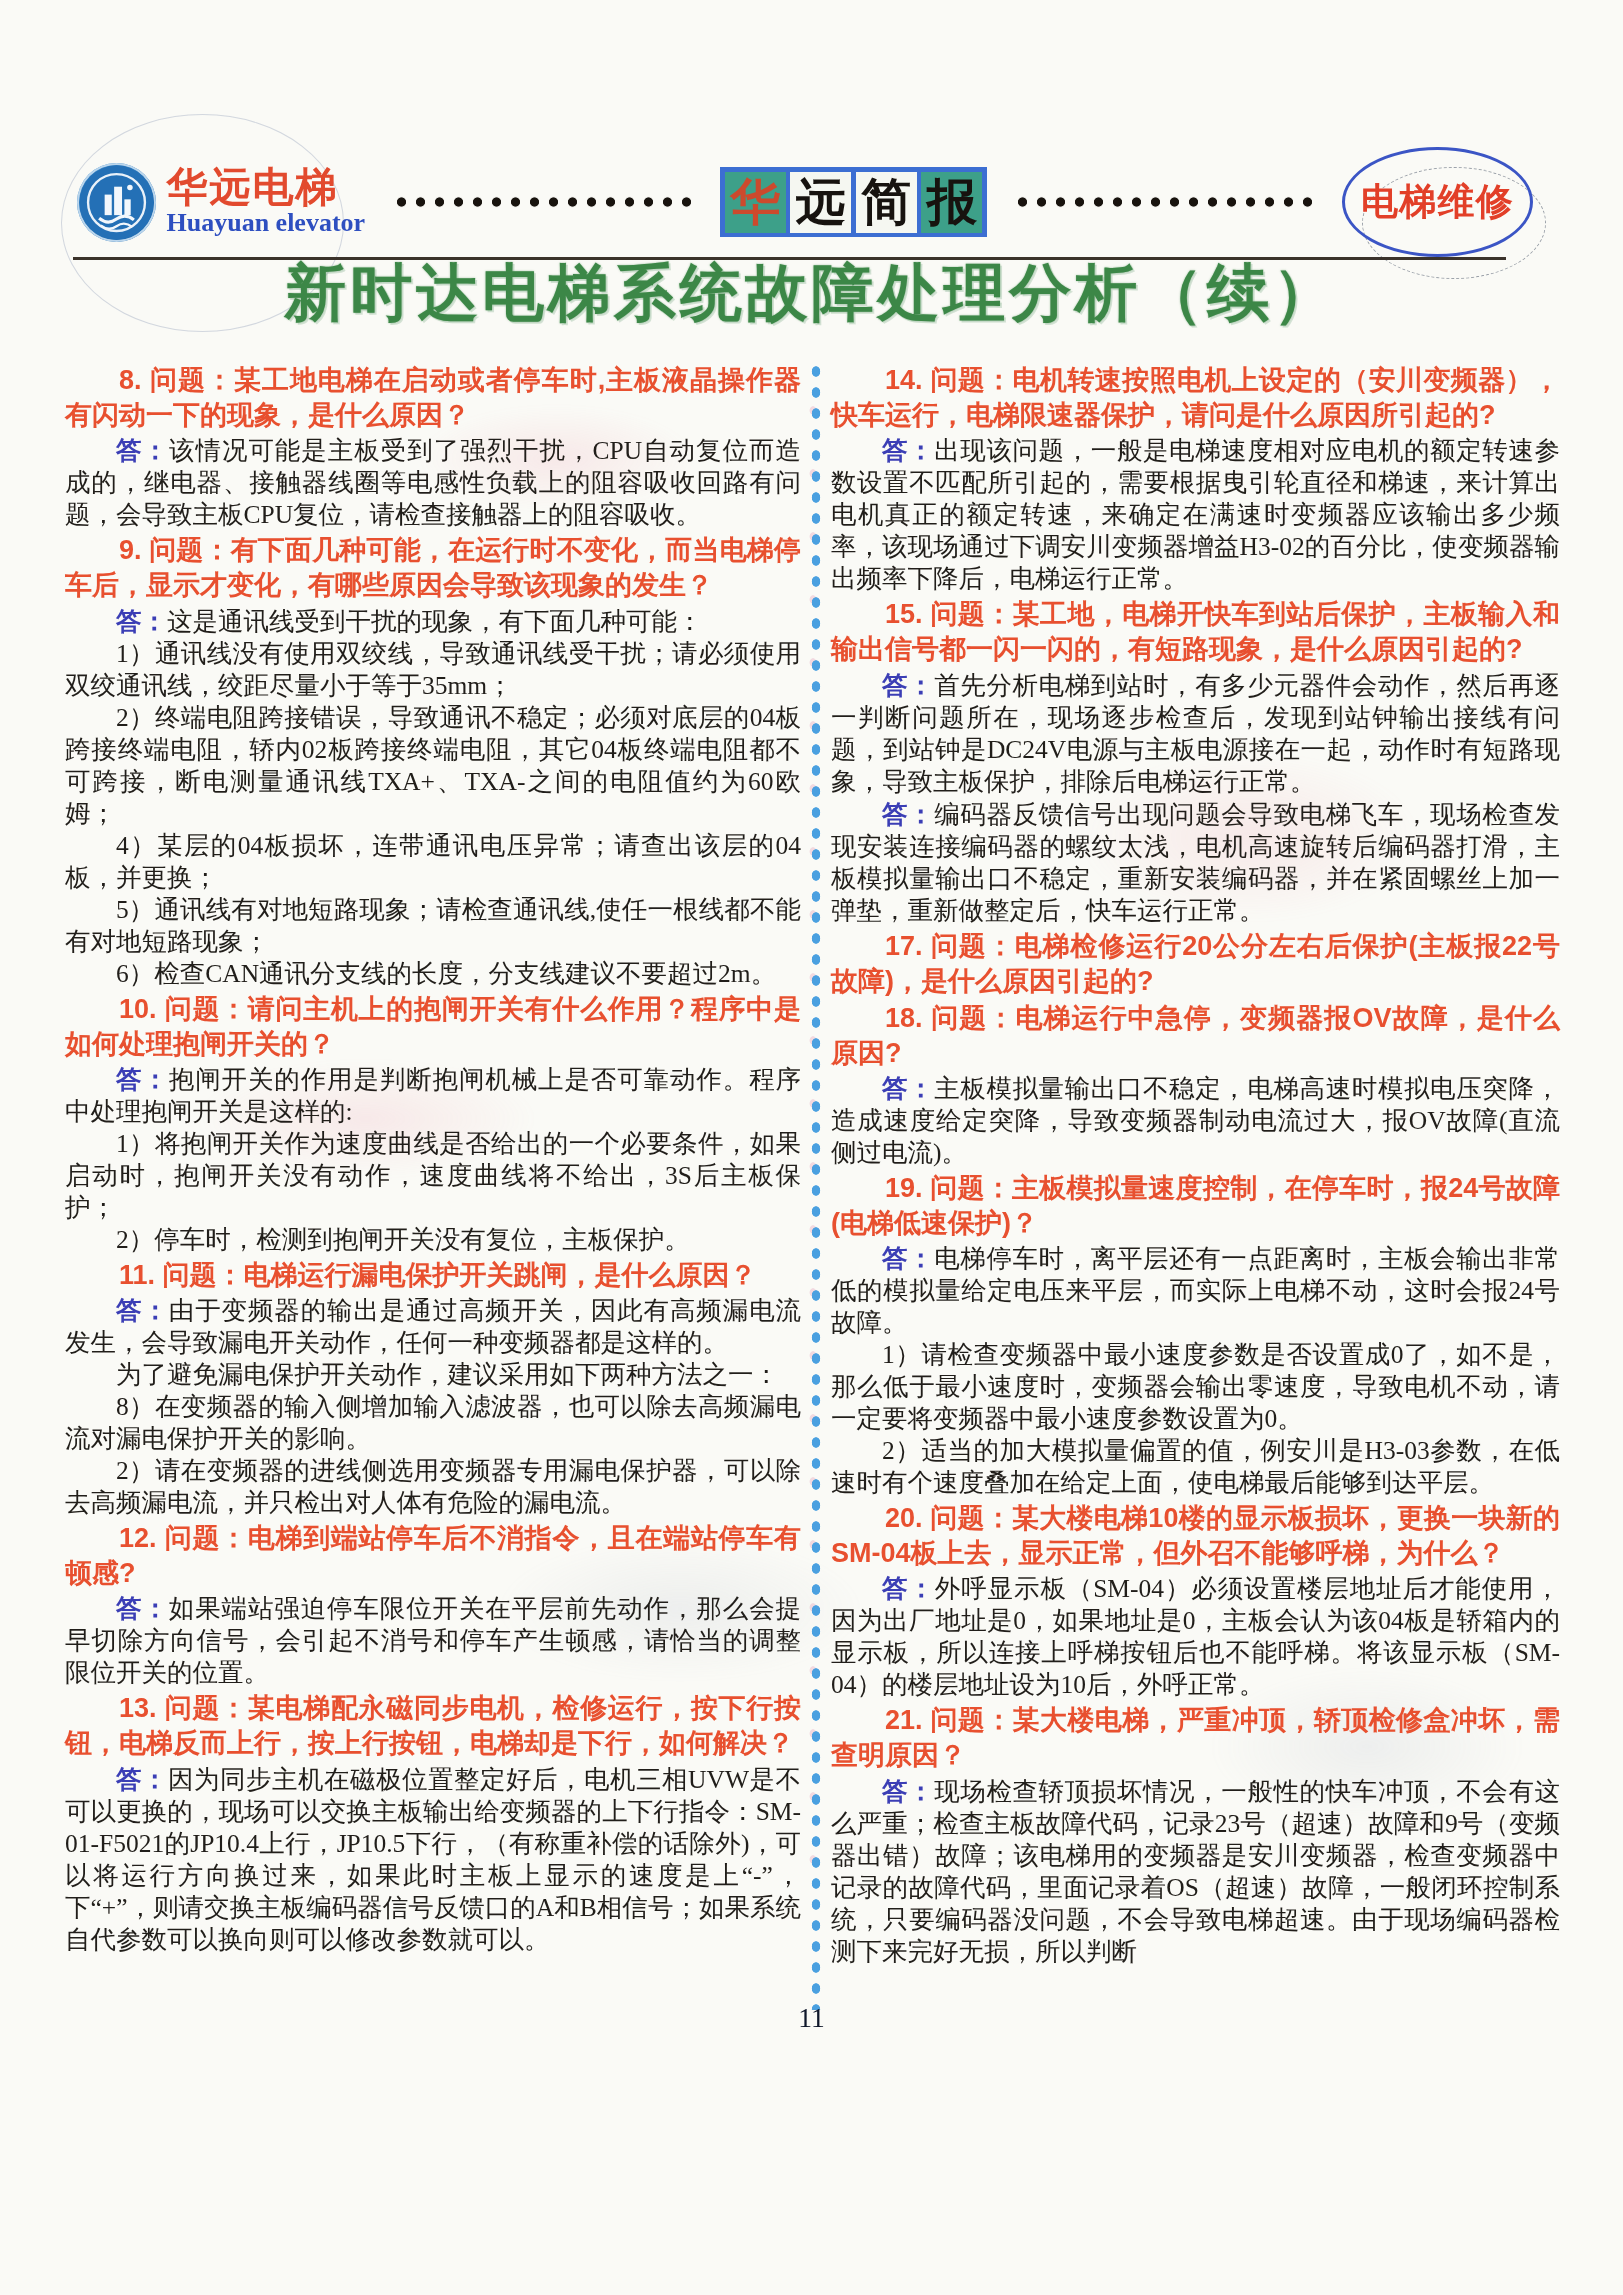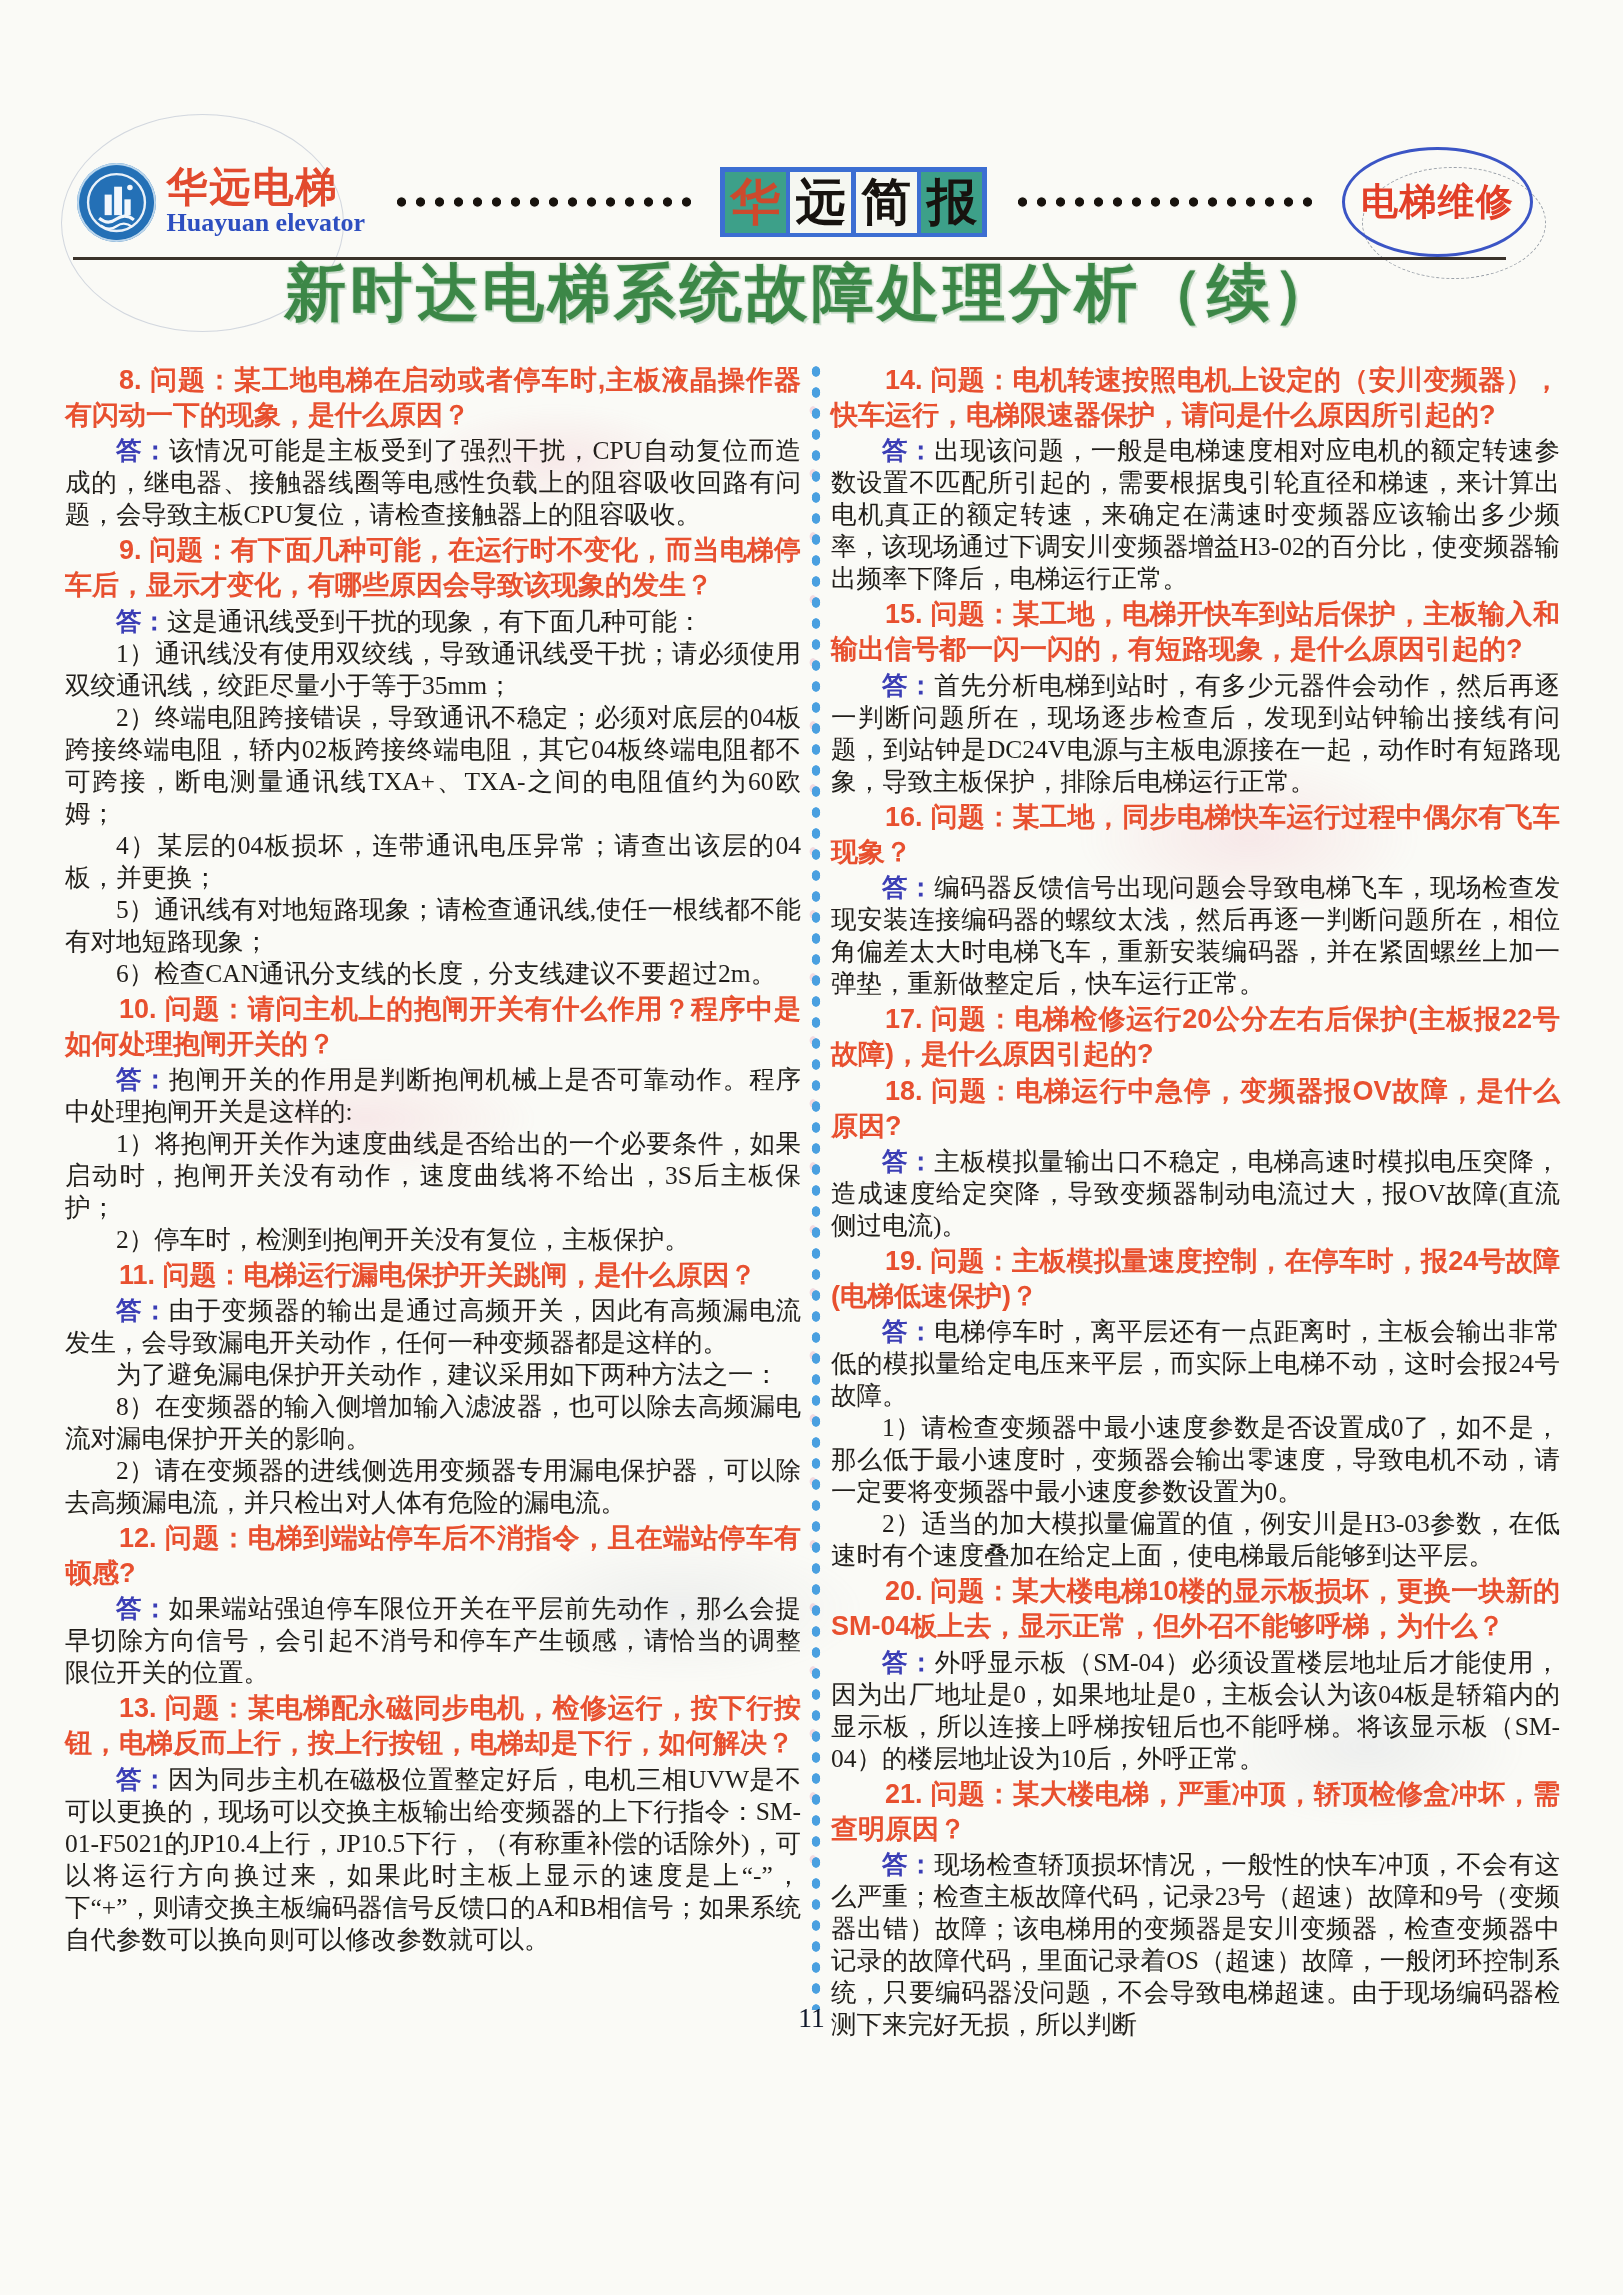--- a/index.html
+++ b/index.html
@@ -168,22 +168,21 @@
         <p class="a"><span class="a-label">答：</span><span class="a-text">如果端站强迫停车限位开关在平层前先动作，那么会提早切除方向信号，会引起不消号和停车产生顿感，请恰当的调整限位开关的位置。</span></p>
         <p class="q"><span class="q-num">13. </span><span class="q-label">问题：</span><span class="q-text">某电梯配永磁同步电机，检修运行，按下行按钮，电梯反而上行，按上行按钮，电梯却是下行，如何解决？</span></p>
         <p class="a"><span class="a-label">答：</span><span class="a-text">因为同步主机在磁极位置整定好后，电机三相UVW是不可以更换的，现场可以交换主板输出给变频器的上下行指令：SM-01-F5021的JP10.4上行，JP10.5下行，（有称重补偿的话除外)，可以将运行方向换过来，如果此时主板上显示的速度是上“-”，下“+”，则请交换主板编码器信号反馈口的A和B相信号；如果系统自代参数可以换向则可以修改参数就可以。</span></p>
       </div>
     <div class="col-divider"></div>
     <div class="col col-right" id="col-right">
         <p class="q"><span class="q-num">14. </span><span class="q-label">问题：</span><span class="q-text">电机转速按照电机上设定的（安川变频器），快车运行，电梯限速器保护，请问是什么原因所引起的?</span></p>
         <p class="a"><span class="a-label">答：</span><span class="a-text">出现该问题，一般是电梯速度相对应电机的额定转速参数设置不匹配所引起的，需要根据曳引轮直径和梯速，来计算出电机真正的额定转速，来确定在满速时变频器应该输出多少频率，该现场通过下调安川变频器增益H3-02的百分比，使变频器输出频率下降后，电梯运行正常。</span></p>
         <p class="q"><span class="q-num">15. </span><span class="q-label">问题：</span><span class="q-text">某工地，电梯开快车到站后保护，主板输入和输出信号都一闪一闪的，有短路现象，是什么原因引起的?</span></p>
         <p class="a"><span class="a-label">答：</span><span class="a-text">首先分析电梯到站时，有多少元器件会动作，然后再逐一判断问题所在，现场逐步检查后，发现到站钟输出接线有问题，到站钟是DC24V电源与主板电源接在一起，动作时有短路现象，导致主板保护，排除后电梯运行正常。</span></p>
-        <p class="q"><span class="q-num">16. </span><span class="q-label">问题：</span><span class="q-text">某工地，同步电梯快车运行过程中偶尔有飞车现象？</span></p>
-        <p class="a"><span class="a-label">答：</span><span class="a-text">编码器反馈信号出现问题会导致电梯飞车，现场检查发现安装连接编码器的螺纹太浅，然后再逐一判断问题所在，相位角偏差太大时电梯飞车，重新安装编码器，并在紧固螺丝上加一弹垫，重新做整定后，快车运行正常。</span></p>
+        <p class="a"><span class="a-label">答：</span><span class="a-text">编码器反馈信号出现问题会导致电梯飞车，现场检查发现安装连接编码器的螺纹太浅，电机高速旋转后编码器打滑，主板模拟量输出口不稳定，重新安装编码器，并在紧固螺丝上加一弹垫，重新做整定后，快车运行正常。</span></p>
         <p class="q"><span class="q-num">17. </span><span class="q-label">问题：</span><span class="q-text">电梯检修运行20公分左右后保护(主板报22号故障)，是什么原因引起的?</span></p>
         <p class="q"><span class="q-num">18. </span><span class="q-label">问题：</span><span class="q-text">电梯运行中急停，变频器报OV故障，是什么原因?</span></p>
         <p class="a"><span class="a-label">答：</span><span class="a-text">主板模拟量输出口不稳定，电梯高速时模拟电压突降，造成速度给定突降，导致变频器制动电流过大，报OV故障(直流侧过电流)。</span></p>
         <p class="q"><span class="q-num">19. </span><span class="q-label">问题：</span><span class="q-text">主板模拟量速度控制，在停车时，报24号故障(电梯低速保护)？</span></p>
         <p class="a"><span class="a-label">答：</span><span class="a-text">电梯停车时，离平层还有一点距离时，主板会输出非常低的模拟量给定电压来平层，而实际上电梯不动，这时会报24号故障。</span></p>
         <p class="body-p">1）请检查变频器中最小速度参数是否设置成0了，如不是，那么低于最小速度时，变频器会输出零速度，导致电机不动，请一定要将变频器中最小速度参数设置为0。</p>
         <p class="body-p">2）适当的加大模拟量偏置的值，例安川是H3-03参数，在低速时有个速度叠加在给定上面，使电梯最后能够到达平层。</p>
         <p class="q"><span class="q-num">20. </span><span class="q-label">问题：</span><span class="q-text">某大楼电梯10楼的显示板损坏，更换一块新的SM-04板上去，显示正常，但外召不能够呼梯，为什么？</span></p>
         <p class="a"><span class="a-label">答：</span><span class="a-text">外呼显示板（SM-04）必须设置楼层地址后才能使用，因为出厂地址是0，如果地址是0，主板会认为该04板是轿箱内的显示板，所以连接上呼梯按钮后也不能呼梯。将该显示板（SM-04）的楼层地址设为10后，外呼正常。</span></p>
         <p class="q"><span class="q-num">21. </span><span class="q-label">问题：</span><span class="q-text">某大楼电梯，严重冲顶，轿顶检修盒冲坏，需查明原因？</span></p>

